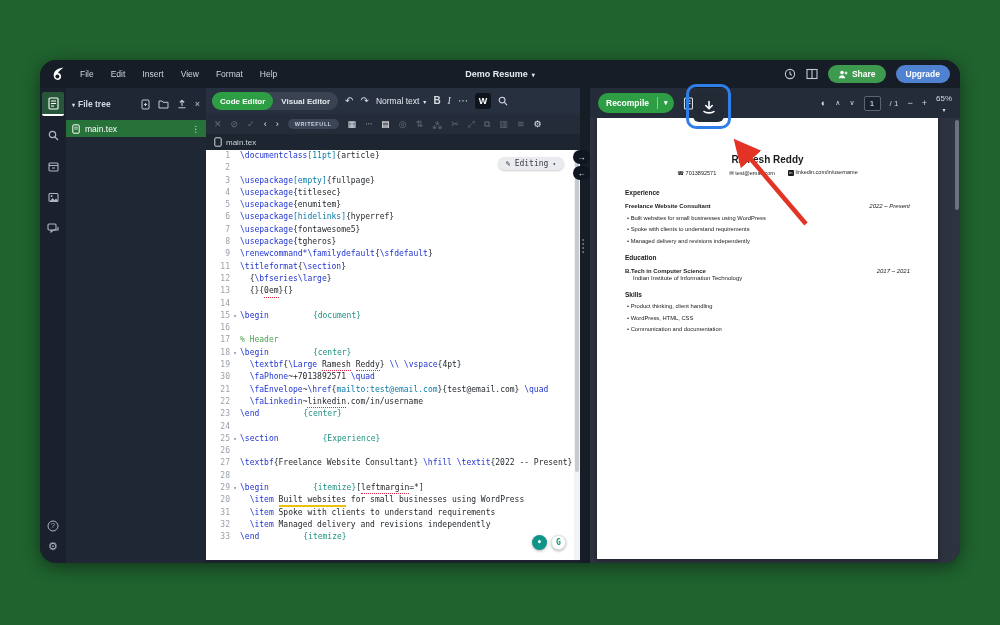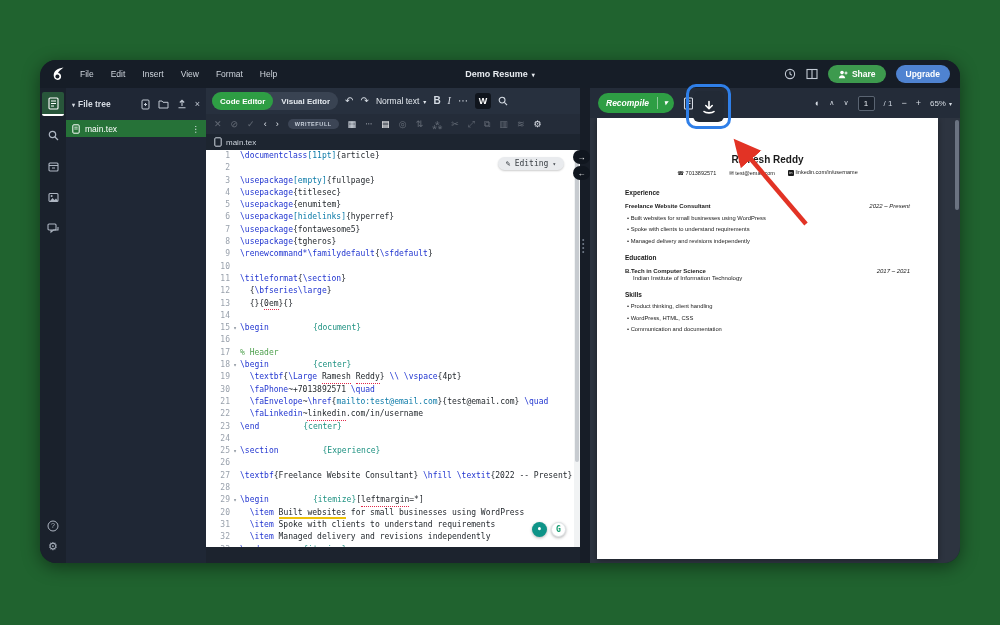--- a/index.html
+++ b/index.html
@@ -44,21 +44,21 @@
              color:#fff; padding:0 6px; }
   .ft-file .kebab { margin-left:auto; color:#e3e8ee; }
   .outline { position:absolute; top:240px; left:0; right:0; border-top:1px solid #39424f; }
   .outline-grip { position:absolute; top:-4px; left:50%; transform:translateX(-50%);
                   color:#8b94a2; font-size:7px; letter-spacing:1px; }
   .outline-head { display:flex; align-items:center; gap:4px; font-weight:bold; padding:8px 8px 0 8px; }
   .outline ul { list-style:none; padding:6px 0 0 22px; }
   .outline li { padding:5px 0; color:#dde2e9; }
 
   
-  .editor { position:absolute; left:166px; top:28px; bottom:16px; width:374px; background:#15803d; }
+  .editor { position:absolute; left:166px; top:28px; bottom:3px; width:374px; background:#15803d; }
   .etb1 { height:26px; background:#27303e; display:flex; align-items:center; padding:0 6px;
           gap:7px; color:#cbd2dc; }
   .seg { display:flex; background:#394352; border-radius:10px; height:18px; align-items:center;
          font-size:8px; font-weight:bold; }
   .seg .on  { background:#2e9e44; color:#fff; border-radius:10px; height:18px; display:flex;
               align-items:center; padding:0 8px; }
   .seg .off { color:#e3e8ee; padding:0 8px; }
   .tbtn { font-size:10px; line-height:1; color:#d6dce4; }
   .fmt { display:flex; align-items:center; gap:4px; font-size:8.5px; color:#e3e8ee; }
   .witem { width:16px; height:16px; background:#10151d; border-radius:3px; color:#fff;
@@ -95,30 +95,30 @@
   .divider { position:absolute; left:540px; top:28px; bottom:0; width:10px; background:#171d27; }
   .sync { position:absolute; left:-7px; width:17px; height:14px; background:#10161f; color:#fff;
           border-radius:8px; font-size:8px; display:flex; align-items:center; justify-content:center; }
   .div-grip { position:absolute; top:150px; left:2px; color:#707a88; font-size:7px; line-height:4px; }
 
   
   .pdfpane { position:absolute; left:550px; top:28px; right:0; bottom:0; background:#2d3440; }
   .ptb { height:30px; background:#242c39; display:flex; align-items:center; padding:0 8px;
          color:#d6dce4; }
   .recompile { background:#2e9e44; border-radius:11px; height:20px; display:flex;
-               align-items:center; color:#fff; font-size:8.5px; font-weight:bold;font-style:italic; }
+               align-items:center; color:#fff; font-size:8.5px; font-weight:bold; }
   .recompile .lbl { padding:0 8px; }
   .recompile .sep { width:1px; height:12px; background:rgba(255,255,255,.45); }
   .recompile .car { padding:0 6px; font-size:7px; }
   .ptb-right { margin-left:auto; display:flex; align-items:center; gap:9px; font-size:9px; }
   .pagebox { width:17px; height:15px; background:#1a212c; border:1px solid #5a6472;
              color:#e8ecf1; font-size:8px; text-align:center; border-radius:2px;
              font-family:"Liberation Sans", sans-serif; }
   .ptotal { font-size:8px; color:#cbd2dc; }
-  .zoomsel { display:flex; align-items:center; gap:3px; font-size:8px; }
+  .zoomsel { display:flex; align-items:center; gap:3px; font-size:8px;flex-direction:column; }
 
   .pview { position:absolute; left:0; top:30px; right:0; bottom:0; overflow:hidden; }
   .page { position:absolute; left:7px; top:0; width:341px; height:441px; background:#fff;
           box-shadow:0 1px 6px rgba(0,0,0,.4); color:#1a1a1a; }
   .pdf-scroll { position:absolute; right:1px; top:2px; width:4px; height:90px; background:#6b7381; border-radius:2px; }
 
   
   .r-name { text-align:center; font-weight:bold; font-size:10px; padding-top:36px; }
   .r-contact { display:flex; justify-content:center; gap:13px; font-size:5.5px; margin-top:4px;
                color:#222; align-items:center; }
@@ -321,21 +321,20 @@
       <div>
           <div class="codeline"><span class="ln">1</span><span class="fold"></span><span class="tk-c">\documentclass</span><span class="tk-o">[11pt]</span><span class="tk-t">{article}</span></div>
           <div class="codeline"><span class="ln">2</span><span class="fold"></span></div>
           <div class="codeline"><span class="ln">3</span><span class="fold"></span><span class="tk-c">\usepackage</span><span class="tk-o">[empty]</span><span class="tk-t">{fullpage}</span></div>
           <div class="codeline"><span class="ln">4</span><span class="fold"></span><span class="tk-c">\usepackage</span><span class="tk-t">{titlesec}</span></div>
           <div class="codeline"><span class="ln">5</span><span class="fold"></span><span class="tk-c">\usepackage</span><span class="tk-t">{enumitem}</span></div>
           <div class="codeline"><span class="ln">6</span><span class="fold"></span><span class="tk-c">\usepackage</span><span class="tk-o">[hidelinks]</span><span class="tk-t">{hyperref}</span></div>
           <div class="codeline"><span class="ln">7</span><span class="fold"></span><span class="tk-c">\usepackage</span><span class="tk-t">{fontawesome5}</span></div>
           <div class="codeline"><span class="ln">8</span><span class="fold"></span><span class="tk-c">\usepackage</span><span class="tk-t">{tgheros}</span></div>
           <div class="codeline"><span class="ln">9</span><span class="fold"></span><span class="tk-c">\renewcommand*</span><span class="tk-c">\familydefault</span><span class="tk-t">{</span><span class="tk-c">\sfdefault</span><span class="tk-t">}</span></div>
-          <div class="codeline"><span class="ln">10</span><span class="fold"></span></div>
           <div class="codeline"><span class="ln">11</span><span class="fold"></span><span class="tk-c">\titleformat</span><span class="tk-t">{</span><span class="tk-c">\section</span><span class="tk-t">}</span></div>
           <div class="codeline"><span class="ln">12</span><span class="fold"></span><span class="tk-t">  {</span><span class="tk-c">\bfseries</span><span class="tk-c">\large</span><span class="tk-t">}</span></div>
           <div class="codeline"><span class="ln">13</span><span class="fold"></span><span class="tk-t">  {}{</span><span class="tk-sp">0em</span><span class="tk-t">}{}</span></div>
           <div class="codeline"><span class="ln">14</span><span class="fold"></span></div>
           <div class="codeline"><span class="ln">15</span><span class="fold">▾</span><span class="tk-c">\begin</span><span class="tk-a">{document}</span></div>
           <div class="codeline"><span class="ln">16</span><span class="fold"></span></div>
           <div class="codeline"><span class="ln">17</span><span class="fold"></span><span class="tk-m">% Header</span></div>
           <div class="codeline"><span class="ln">18</span><span class="fold">▾</span><span class="tk-c">\begin</span><span class="tk-a">{center}</span></div>
           <div class="codeline"><span class="ln">19</span><span class="fold"></span><span class="tk-t">  </span><span class="tk-c">\textbf</span><span class="tk-t">{</span><span class="tk-c">\Large</span><span class="tk-t"> </span><span class="tk-sp">Ramesh</span><span class="tk-t"> </span><span class="tk-sp">Reddy</span><span class="tk-t">} </span><span class="tk-c">\\</span><span class="tk-t"> </span><span class="tk-c">\vspace</span><span class="tk-t">{4pt}</span></div>
           <div class="codeline"><span class="ln">30</span><span class="fold"></span><span class="tk-t">  </span><span class="tk-c">\faPhone</span><span class="tk-t">~+7013892571 </span><span class="tk-c">\quad</span></div>

